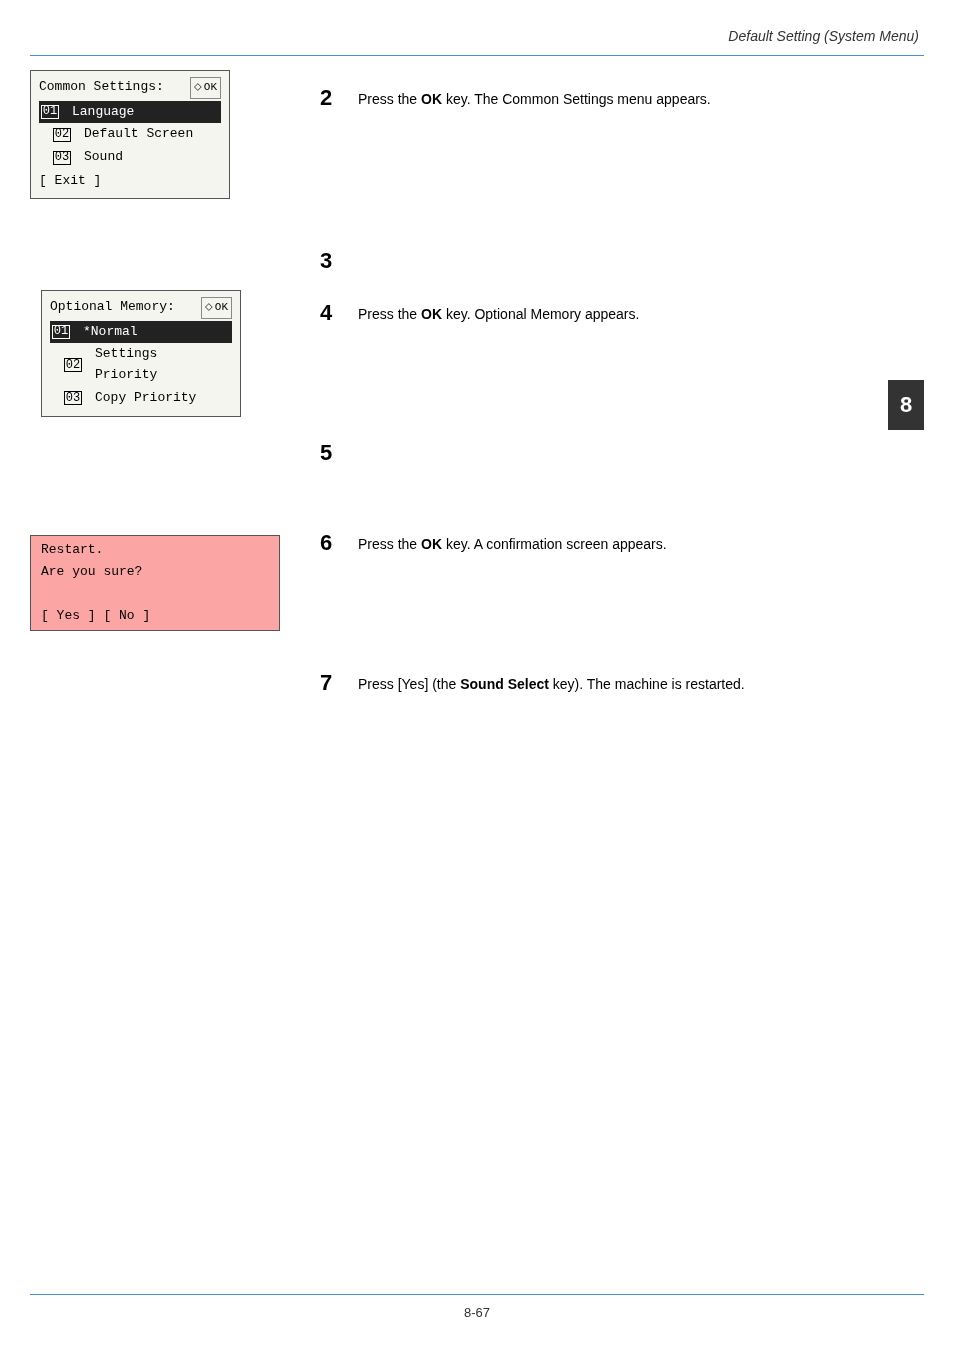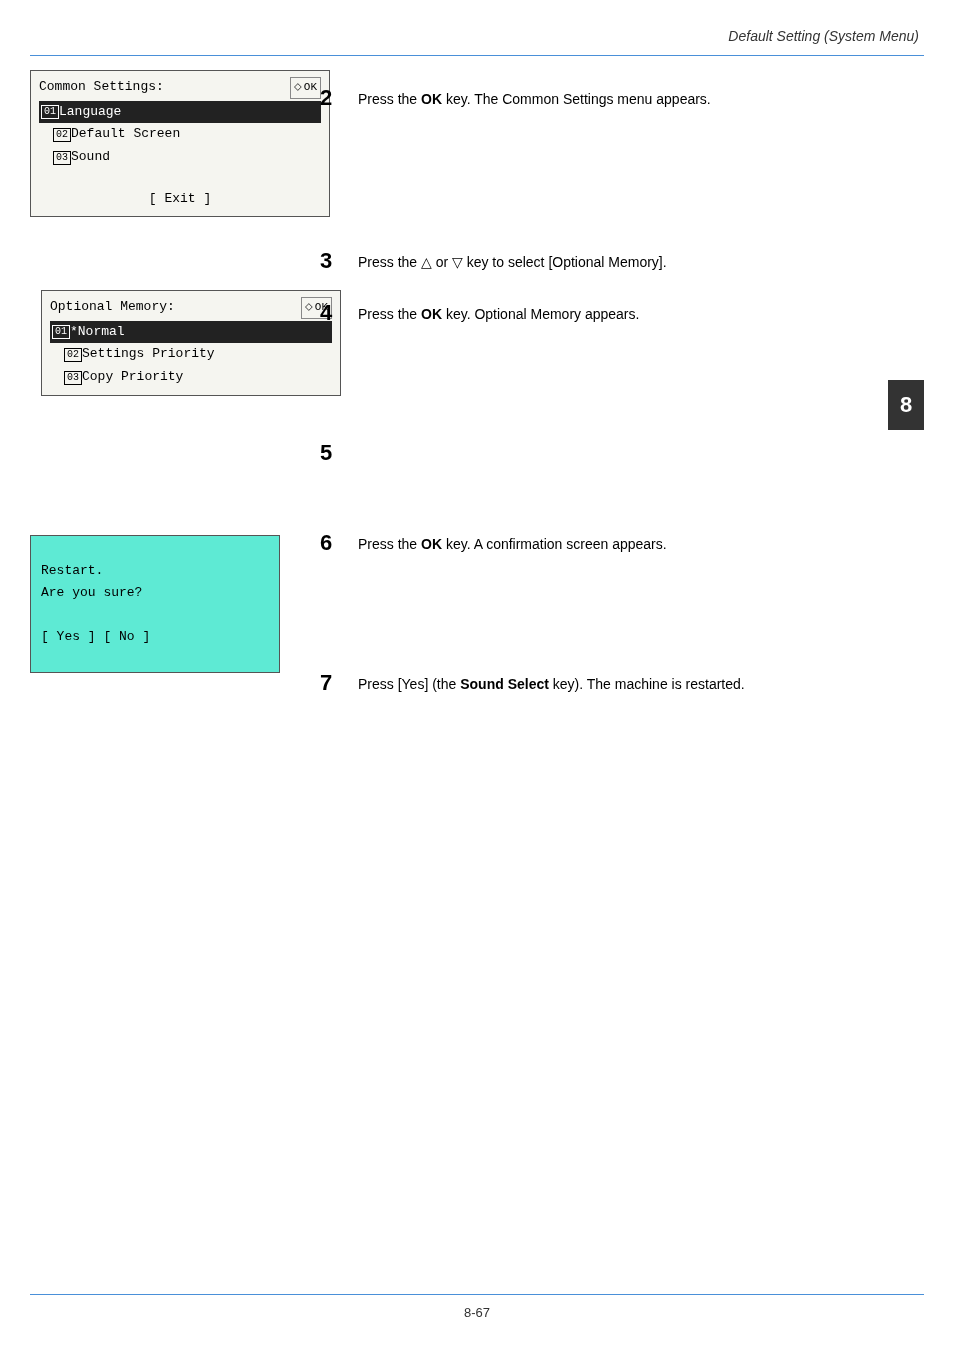--- a/index.html
+++ b/index.html
@@ -96,21 +96,21 @@
     }
 
     
     .lcd-screen {
       border: 1.5px solid #555;
       background: #f5f5f0;
       font-family: 'Courier New', monospace;
       font-size: 13px;
       padding: 6px 8px;
       margin-bottom: 30px;
-      width: 300px;
+      width: 200px;
       line-height: 1.6;
     }
 
     .lcd-screen .lcd-header {
       display: flex;
       justify-content: space-between;
       align-items: center;
       margin-bottom: 2px;
     }
 
@@ -139,41 +139,40 @@
       padding: 1px 2px;
     }
 
     .lcd-row .row-num {
       display: inline-flex;
       align-items: center;
       justify-content: center;
       border: 1px solid currentColor;
       width: 18px;
       height: 14px;
-      font-size: 10px;
-      margin-right: 0;
+      font-size: 12px;
+      margin-right: 13px;
       flex-shrink: 0;
     }
 
     .lcd-row.selected .row-num {
       border-color: #fff;
     }
 
     .lcd-footer {
-      text-align: center;
-      margin-top: 20px;
+      margin-top: 2px;
     }
 
     
     .restart-screen {
       border: 1.5px solid #555;
-      background: #5eead4;
+      background: #fca5a5;
       font-family: 'Courier New', monospace;
       font-size: 13px;
-      padding: 24px 10px;
+      padding: 3px 10px;
       width: 250px;
       line-height: 1.7;
     }
 
     
     .step {
       display: flex;
       margin-bottom: 28px;
       align-items: flex-start;
     }
@@ -280,23 +279,20 @@
 
     <div class="step step-2">
       <div class="step-num">2</div>
       <div class="step-text">
         Press the <b>OK</b> key. The Common Settings menu appears.
       </div>
     </div>
 
     <div class="step step-3">
       <div class="step-num">3</div>
-      <div class="step-text">
-        Press the △ or ▽ key to select [Optional Memory].
-      </div>
     </div>
 
     <div class="step step-4">
       <div class="step-num">4</div>
       <div class="step-text">
         Press the <b>OK</b> key. Optional Memory appears.
       </div>
     </div>
 
     <div class="step step-5">

